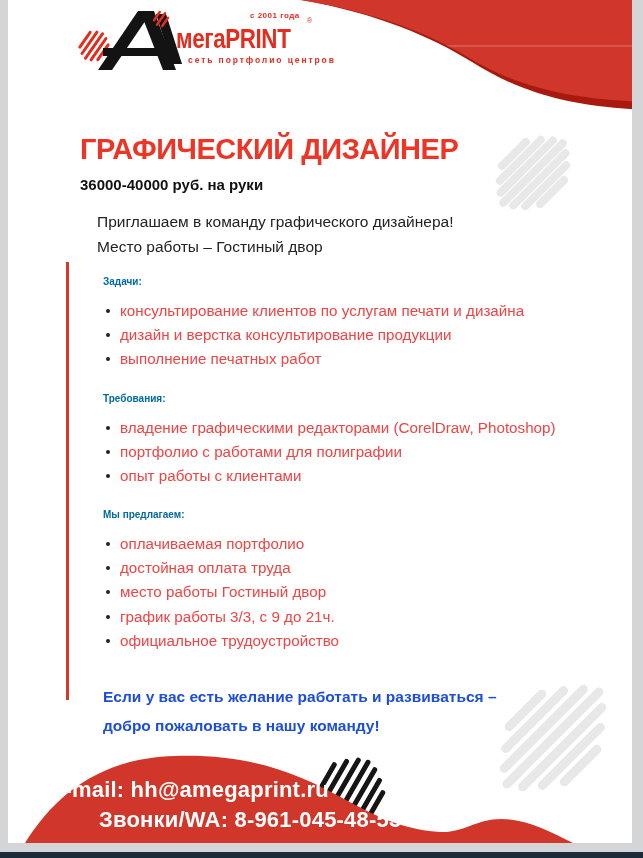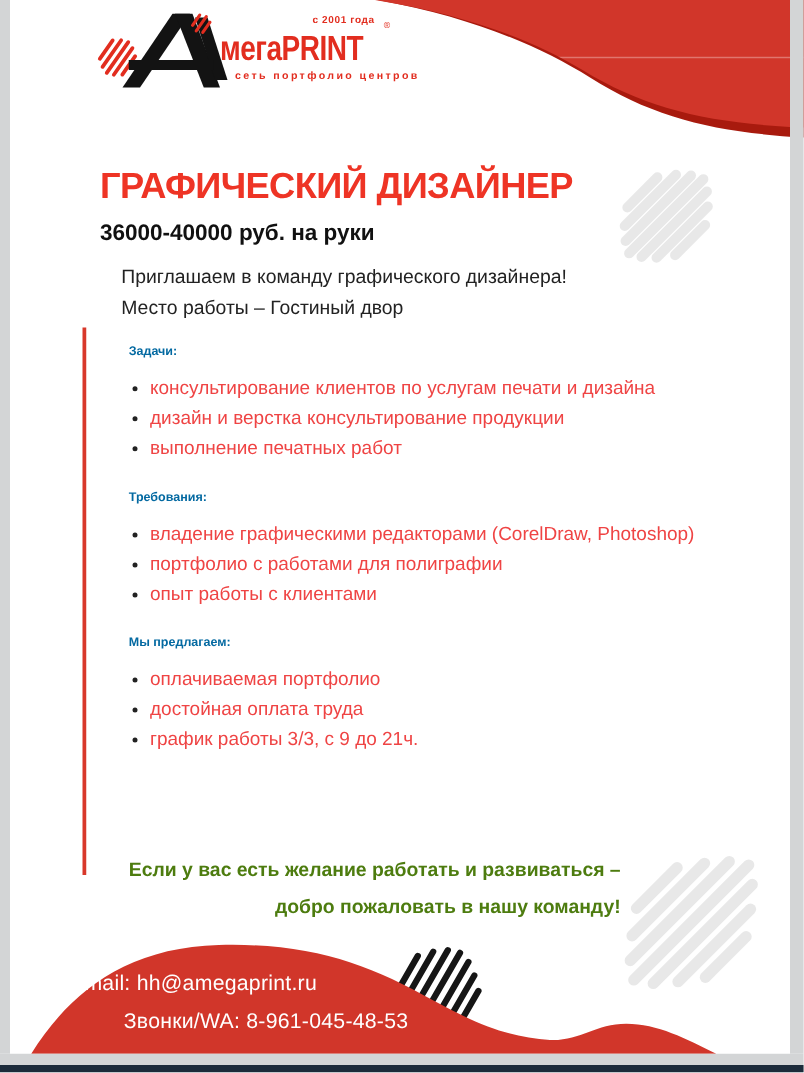--- a/index.html
+++ b/index.html
@@ -32,33 +32,33 @@
   .logo-since{left:190px;top:5px;font-size:8px;font-weight:bold;letter-spacing:.5px;color:var(--logo-red,#e22d1f);}
   .logo-reg{left:247px;top:11px;font-size:7px;color:var(--logo-red,#e22d1f);}
   .logo-brand{left:116px;top:17px;font-size:28px;font-weight:bold;letter-spacing:-.5px;
     color:var(--logo-red,#e22d1f);transform:scaleX(.8);transform-origin:left top;white-space:nowrap;}
   .logo-tagline{left:128px;top:49px;font-size:8.5px;font-weight:bold;letter-spacing:1.9px;
     color:var(--logo-red,#e22d1f);white-space:nowrap;}
   
   .content{z-index:2;}
   .title{left:80px;top:133px;font-size:29px;font-weight:600;letter-spacing:-.5px;
     color:var(--accent-red,#ee3425);white-space:nowrap;}
-  .salary{left:80px;top:176px;font-size:18px;font-weight:bold;color:#111;}
+  .salary{left:80px;top:176px;font-size:15px;font-weight:bold;color:#111;}
   .intro{left:97px;top:209px;font-size:15.5px;line-height:25px;color:#222;}
   .redline{left:66px;top:262px;width:3px;height:438px;background:var(--line-red,#d8382a);z-index:2;}
   .section{left:103px;width:460px;}
   .section h3{margin:0;font-size:10px;font-weight:bold;color:#0369a1;}
   .section ul{list-style:none;margin:12px 0 0 0;padding:0;}
   .section li{position:relative;padding-left:17px;font-size:15.2px;line-height:24.2px;color:#ef4444;}
   .section li::before{content:"";position:absolute;left:3px;top:10px;width:4px;height:4px;
     border-radius:50%;background:#222;}
   .sec-1{top:276px;} .sec-2{top:393px;} .sec-3{top:509px;}
-  .closing{left:103px;top:683px;font-size:15.5px;font-weight:bold;line-height:28.5px;color:#4d7c0f;text-align:right;}
+  .closing{left:103px;top:683px;font-size:15.5px;font-weight:bold;line-height:28.5px;color:#1d4ed8;}
   
-  .footer-line{z-index:3;color:var(--footer-text,#fff);font-weight:normal;font-size:17px;letter-spacing:.2px;white-space:nowrap;}
+  .footer-line{z-index:3;color:var(--footer-text,#fff);font-weight:bold;font-size:22px;letter-spacing:.2px;white-space:nowrap;}
   .footer-email{left:52px;top:777px;}
   .footer-phone{left:52px;top:807px;margin-left:47px;}
 </style>
 </head>
 <body>
 
 <svg id="deco" viewBox="0 0 643 858">
   <defs>
     <clipPath id="topclip">
       <path d="M 300 0 C 374 12 426 32 466 56 C 518 88 570 99 643 102 L 643 0 Z"></path>
@@ -156,21 +156,23 @@
     <li>портфолио с работами для полиграфии</li>
     <li>опыт работы с клиентами</li>
   </ul>
 </div>
 
 <div class="abs content section sec-3">
   <h3>Мы предлагаем:</h3>
   <ul>
     <li>оплачиваемая портфолио</li>
     <li>достойная оплата труда</li>
+    <li>место работы Гостиный двор</li>
     <li>график работы 3/3, с 9 до 21ч.</li>
+    <li>официальное трудоустройство</li>
   </ul>
 </div>
 
 <div class="abs content closing">
   <div>Если у вас есть желание работать и развиваться –</div>
   <div>добро пожаловать в нашу команду!</div>
 </div>
 
 <div class="abs footer-line footer-email">e-mail: hh@amegaprint.ru</div>
 <div class="abs footer-line footer-phone">Звонки/WA: 8-961-045-48-53</div>

